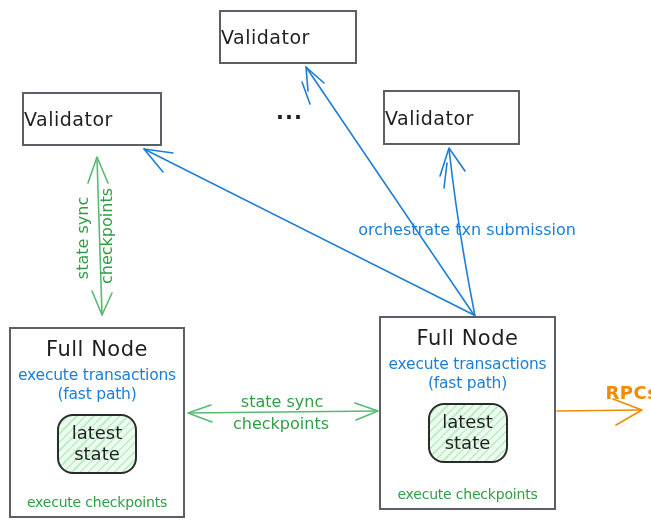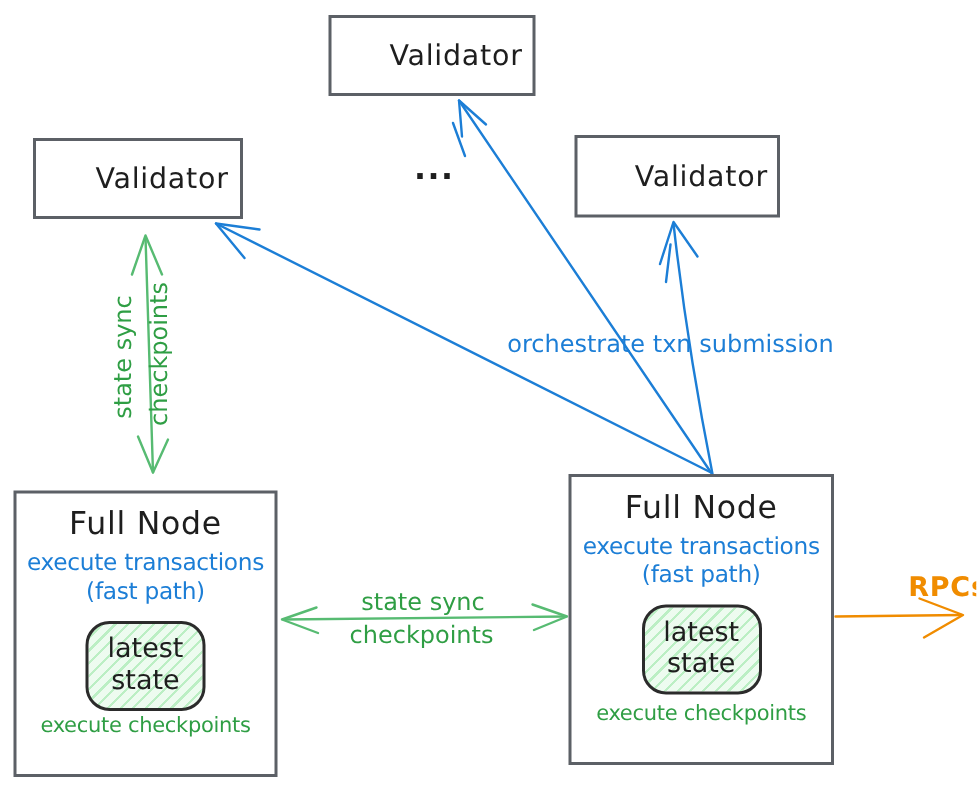--- a/index.html
+++ b/index.html
@@ -38,33 +38,32 @@
   .arrows .green  { stroke: var(--green-arrow); }
   .arrows .blue   { stroke: var(--blue); }
   .arrows .orange { stroke: var(--orange); }
 
   .box {
     position: absolute;
     background: #ffffff;
     border: 2px solid var(--border);
     display: flex;
     align-items: center;
-    justify-content: center;
-    padding-left: 32px;
+    justify-content: flex-start;
   }
   .validator {
     font-size: 19px;
     letter-spacing: 0.5px;
     color: var(--ink);
   }
   .fullnode {
     flex-direction: column;
     justify-content: flex-start;
     text-align: center;
-    padding: 8px 2px 24px 2px;
+    padding: 8px 2px 6px 2px;
   }
   .fullnode .title {
     font-size: 21px;
     letter-spacing: 0.5px;
     color: var(--ink);
     margin-bottom: 5px;
   }
   .fullnode .fn-blue {
     color: var(--blue);
     font-size: 15.5px;
@@ -187,17 +186,17 @@
     </div>
     <div class="fn-green">execute checkpoints</div>
   </div>
 
   <div class="label green rot" style="left:82px; top:238px;">state sync</div>
   <div class="label green rot" style="left:106px; top:236px;">checkpoints</div>
 
   <div class="label green" style="left:282px; top:401px;">state sync</div>
   <div class="label green" style="left:281px; top:423px;">checkpoints</div>
 
-  <div class="label blue" style="left:447px; top:229px;">orchestrate txn submission</div>
+  <div class="label blue" style="left:467px; top:229px;">orchestrate txn submission</div>
 
   <div class="label orange" style="left:589px; top:392px;">RPCs</div>
 
 </div>
 
 </body></html>

